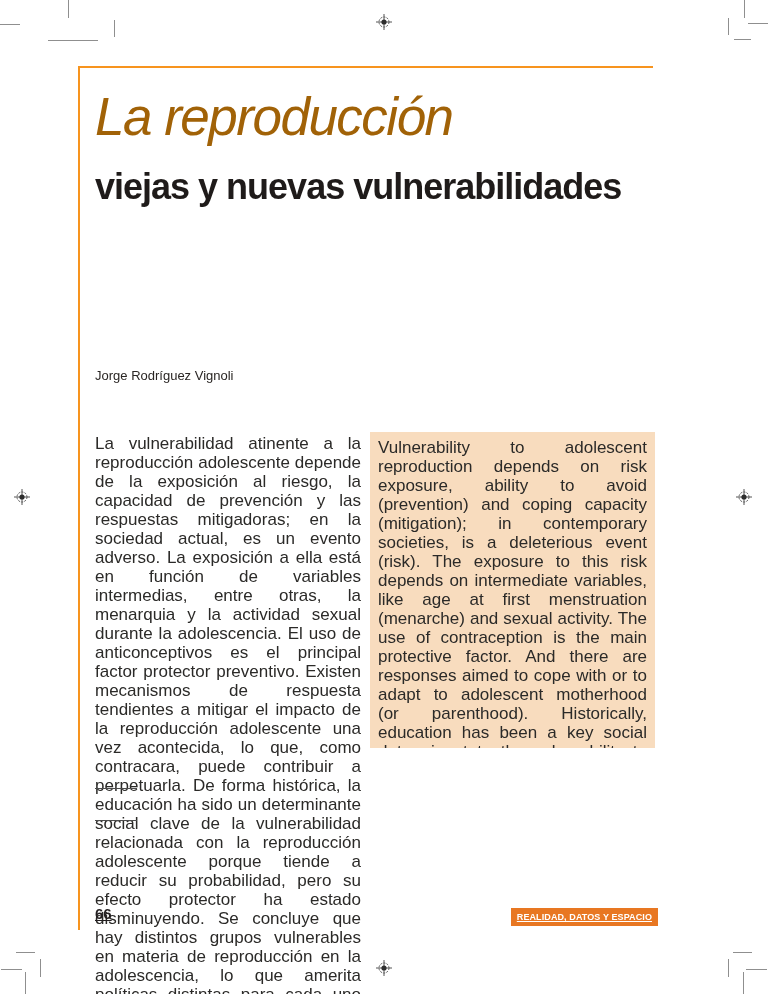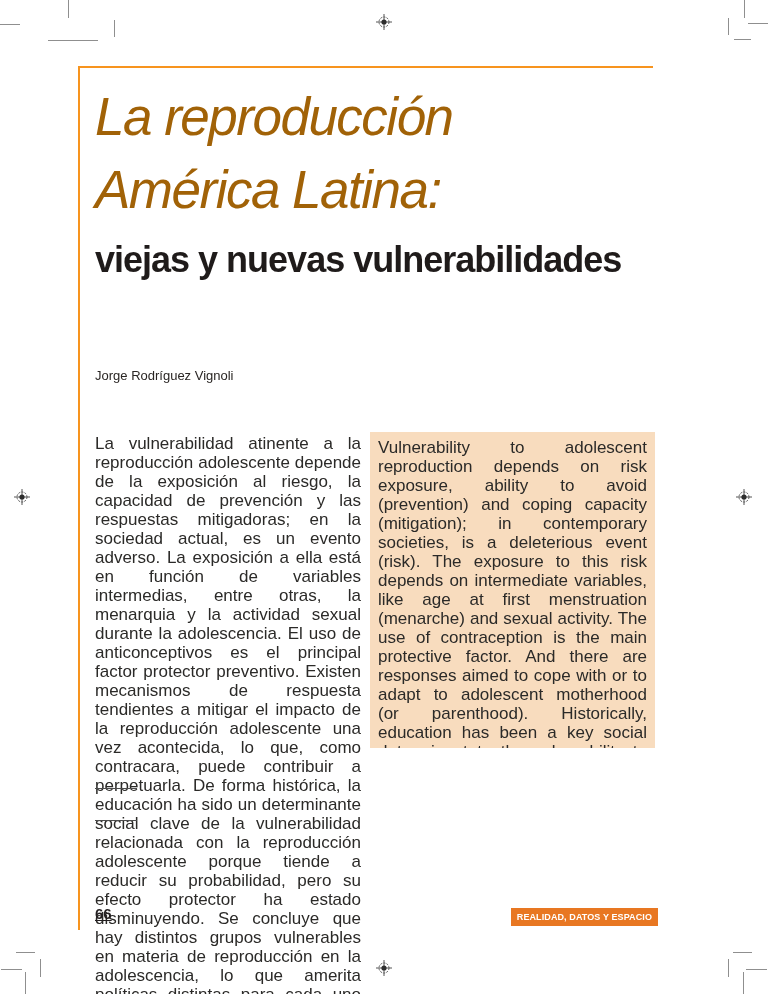--- a/index.html
+++ b/index.html
@@ -64,21 +64,21 @@
     font-weight:700;font-size:15px;color:#231F20;text-decoration:underline;
   }
   .banner{
     position:absolute;right:110px;top:908px;height:18px;
     display:flex;align-items:stretch;
   }
   .banner span{
     display:flex;align-items:center;
     padding:9px 6px;
     font-weight:700;font-size:9px;letter-spacing:0.1px;
-    color:#ffffff;white-space:nowrap;
+    color:#ffffff;white-space:nowrap;text-decoration:underline;
   }
   .banner .seg-orange{background:#E87722;}
   .banner .seg-red{background:#9E2D35;}
 </style>
 </head>
 <body>
 
 <div class="sheet">
 
   <div class="mark" style="left:68px;top:0;width:1px;height:18px;"></div>
@@ -124,21 +124,20 @@
     <line x1="0" y1="8" x2="16" y2="8" stroke="#555" stroke-width="1"></line>
     <circle cx="8" cy="8" r="5" fill="none" stroke="#555" stroke-width="1" stroke-dasharray="2 1.2"></circle>
     <circle cx="8" cy="8" r="2.6" fill="#2e2e2e"></circle>
   </svg>
 
   <div class="frame-top"></div>
   <div class="frame-left"></div>
 
   <header class="title-block">
     <div class="title-line">La reproducción</div>
-    <div class="title-line">América Latina:</div>
     <div class="subtitle">viejas y nuevas vulnerabilidades</div>
   </header>
 
   <div class="author">Jorge Rodríguez Vignoli</div>
 
   <section class="abstract-es" lang="es">
     <p>La vulnerabilidad atinente a la reproducción adolescente depende de la exposición al riesgo, la capacidad de prevención y las respuestas mitigadoras; en la sociedad actual, es un evento adverso. La exposición a ella está en función de variables intermedias, entre otras, la menarquia y la actividad sexual durante la adolescencia. El uso de anticonceptivos es el principal factor protector preventivo. Existen mecanismos de respuesta tendientes a mitigar el impacto de la reproducción adolescente una vez acontecida, lo que, como contracara, puede contribuir a perpetuarla. De forma histórica, la educación ha sido un determinante social clave de la vulnerabilidad relacionada con la reproducción adolescente porque tiende a reducir su probabilidad, pero su efecto protector ha estado disminuyendo. Se concluye que hay distintos grupos vulnerables en materia de reproducción en la adolescencia, lo que amerita políticas distintas para cada uno de ellos.</p>
     <p class="keywords"><b class="inline-label">Palabras clave:</b><span> fecundidad adolescente, variables intermedias, vulnerabilidad.</span></p>
   </section>
 

